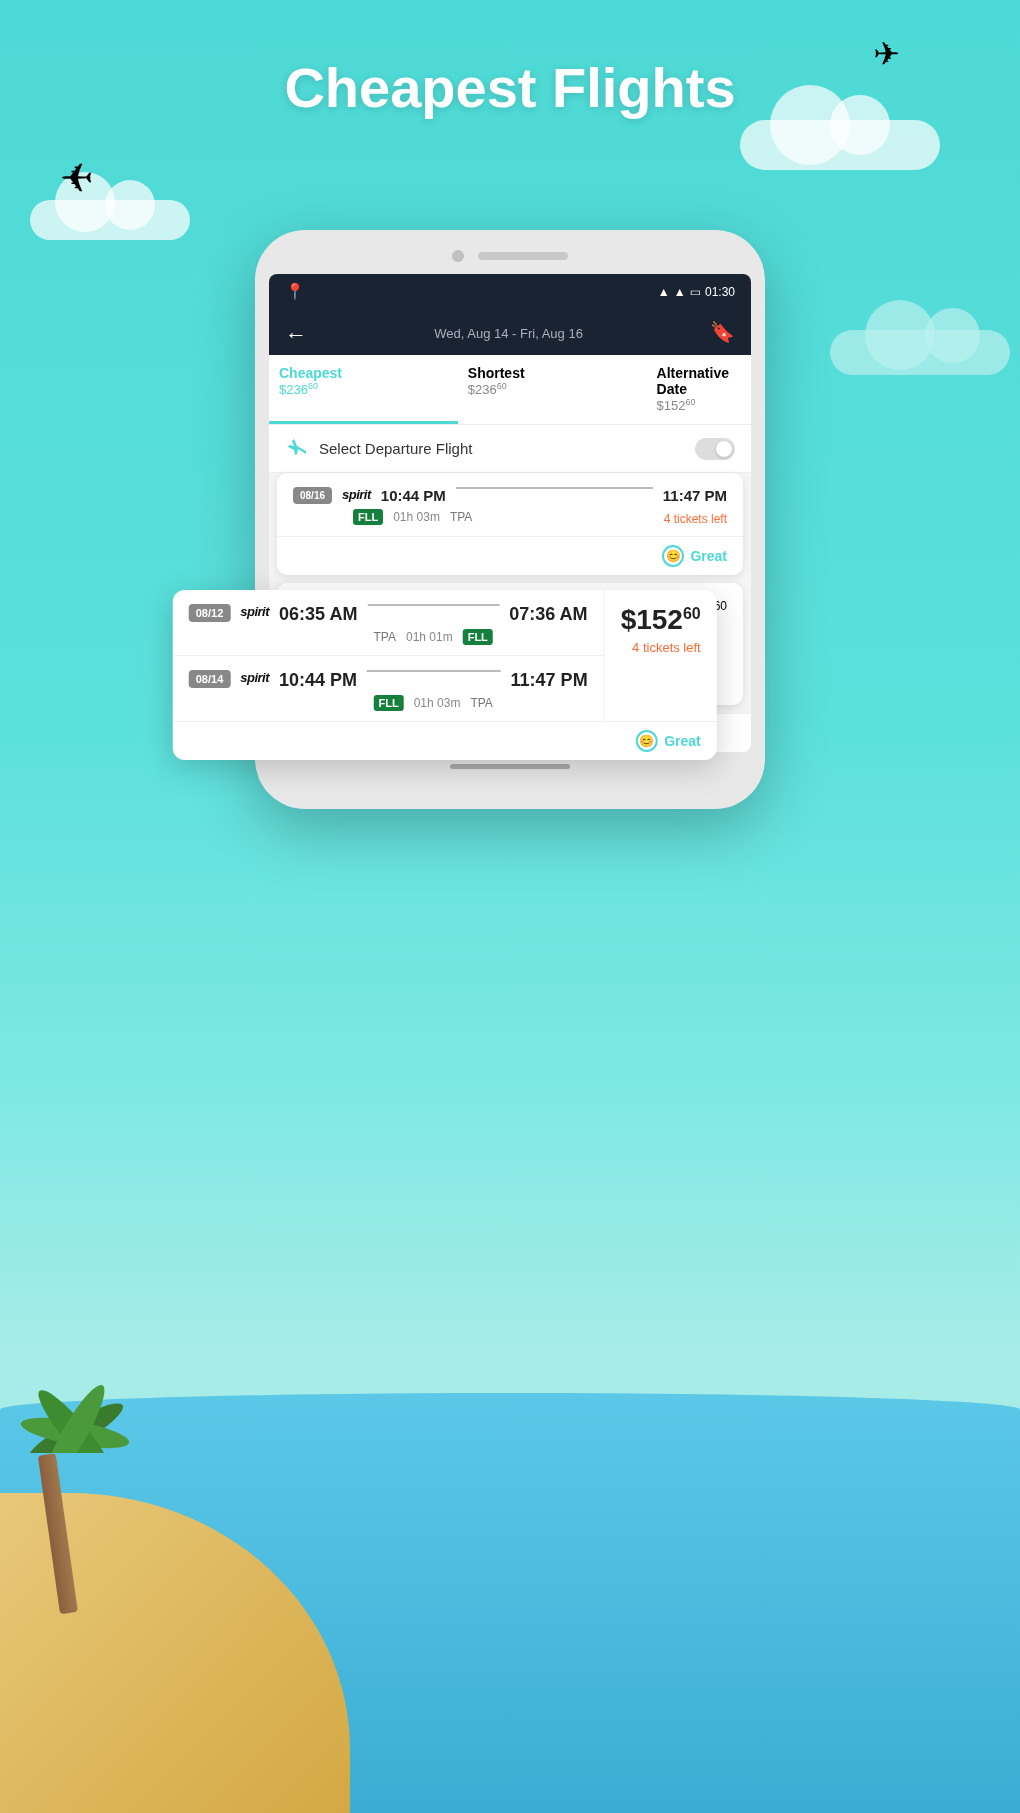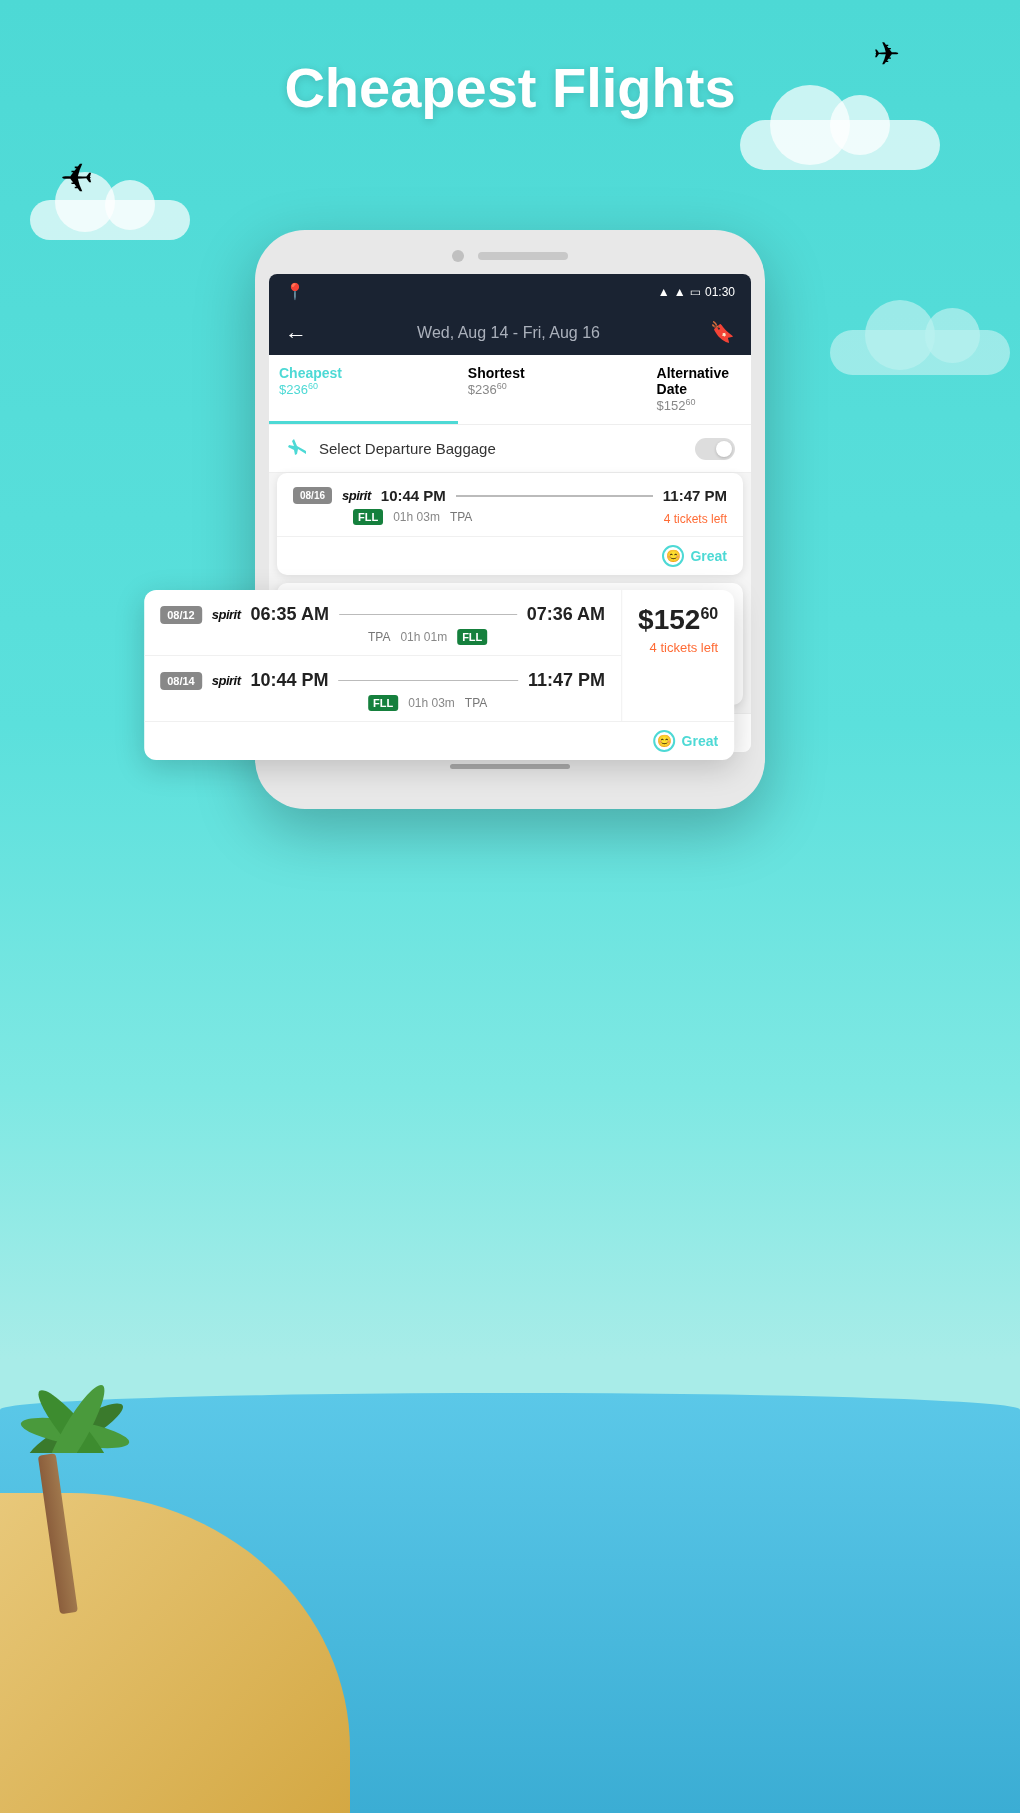--- a/index.html
+++ b/index.html
@@ -165,21 +165,21 @@
       background: #1A2332;
       color: white;
       display: flex;
       align-items: center;
       padding: 10px 16px;
       gap: 14px;
     }
     .nav-back { font-size: 22px; cursor: pointer; }
     .nav-title { flex: 1; text-align: center; }
     .nav-route { font-size: 19px; font-weight: bold; }
-    .nav-date { font-size: 16px; color: #AAB0BB; margin-top: 2px; }
+    .nav-date { font-size: 13px; color: #AAB0BB; margin-top: 2px; }
     .nav-bookmark { font-size: 20px; }
 
     
     .tabs {
       background: white;
       display: flex;
       border-bottom: 1px solid #EEE;
     }
     .tab {
       flex: 1;
@@ -234,37 +234,37 @@
       border-radius: 10px;
       box-shadow: 0 2px 8px rgba(0,0,0,0.10);
       overflow: hidden;
     }
 
     .flight-card-featured {
       position: absolute;
       top: 590px;
       left: 50%;
       transform: translateX(-62%);
-      width: 590px;
+      width: 544px;
       background: white;
       border-radius: 12px;
       box-shadow: 0 8px 30px rgba(0,0,0,0.18);
       z-index: 20;
       overflow: hidden;
     }
 
     .flight-segment {
       padding: 14px 16px 10px;
       border-bottom: 1px solid #F0F0F0;
     }
     .flight-segment:last-of-type { border-bottom: none; }
 
     .flight-row {
       display: flex;
-      align-items: center;
+      align-items: flex-start;
       gap: 10px;
     }
     .date-badge {
       background: #888;
       color: white;
       font-size: 11px;
       font-weight: 600;
       padding: 3px 7px;
       border-radius: 4px;
       min-width: 38px;
@@ -488,21 +488,21 @@
         </div>
       </div>
     </div>
 
     <div class="departure-header">
       <span class="departure-icon">
         <svg width="24" height="18" viewBox="0 0 24 18" fill="#4DD9D5">
             <path d="M21 14l-9-5-3-7-2 2 2 5-5-1-1 2 6 3 1 5 2-1 1-5 8 5z"></path>
           </svg>
       </span>
-      <span class="departure-label">Select Departure Baggage</span>
+      <span class="departure-label">Select Departure Flight</span>
       <div class="toggle">
         <div class="toggle-knob"></div>
       </div>
     </div>
 
     <div class="flight-card small-flight-card card-second">
       <div class="flight-card-inner">
         <div class="flight-segments-col">
           <div class="flight-segment">
             <div class="flight-row">

